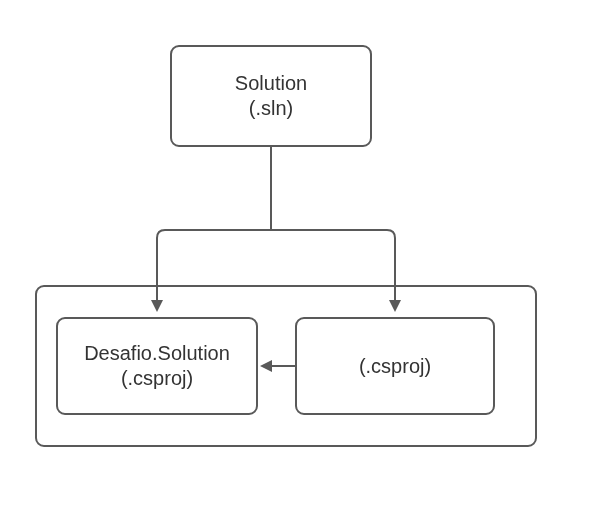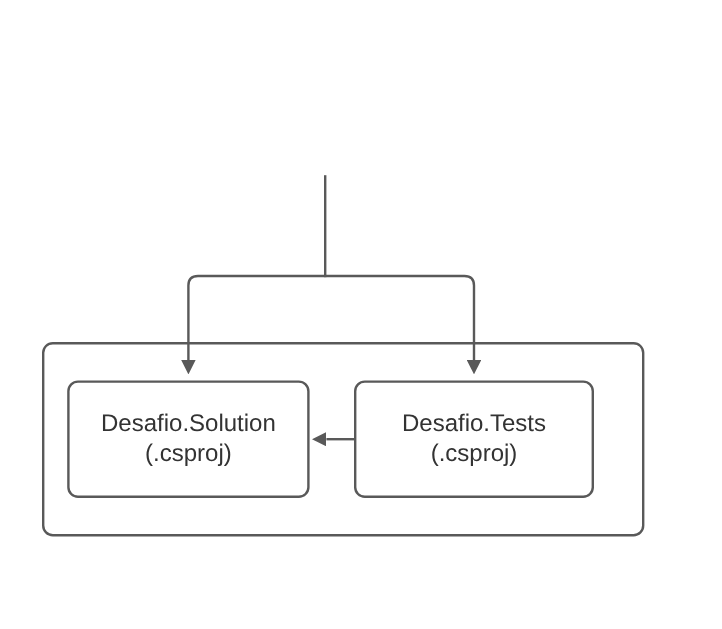--- a/index.html
+++ b/index.html
@@ -70,24 +70,27 @@
       <marker id="arrow" viewBox="0 0 12 12" refX="0" refY="6" markerWidth="12" markerHeight="12" orient="auto" markerUnits="userSpaceOnUse">
         <path class="arrowhead" d="M0,0 L12,6 L0,12 Z"></path>
       </marker>
     </defs>
     <path class="edge" d="M271,146 V231"></path>
     <path class="edge" d="M271,230 H165 Q157,230 157,238 V300" marker-end="url(#arrow)"></path>
     <path class="edge" d="M271,230 H387 Q395,230 395,238 V300" marker-end="url(#arrow)"></path>
     <path class="edge" d="M295,366 H272" marker-end="url(#arrow)"></path>
   </svg>
 
+  <div class="node node-solution">
+    <span>Solution</span>
+    <span>(.sln)</span>
+  </div>
 
   <div class="node node-console">
     <span>Desafio.Solution</span>
     <span>(.csproj)</span>
   </div>
 
   <div class="node node-tests">
-    <span>Desafio.Tests</span>
     <span>(.csproj)</span>
   </div>
 
 </div>
 
 </body></html>

